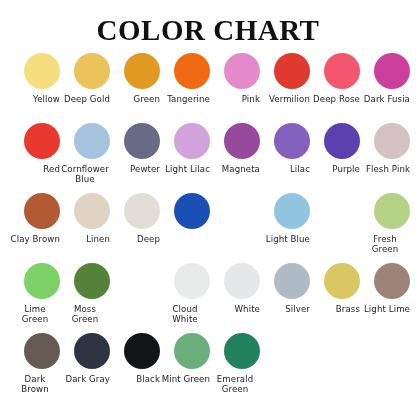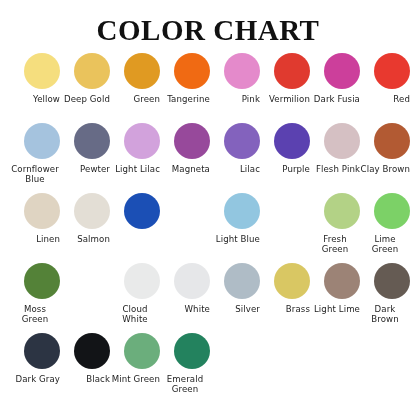--- a/index.html
+++ b/index.html
@@ -92,20 +92,24 @@
       </div>
       <div class="swatch-cell">
         <div class="swatch-dot" title="#E48ACB" style="background: rgb(228, 138, 203);"></div>
         <div class="swatch-label">Pink</div>
       </div>
       <div class="swatch-cell">
         <div class="swatch-dot" title="#E03A2F" style="background: rgb(224, 58, 47);"></div>
         <div class="swatch-label">Vermilion</div>
       </div>
       <div class="swatch-cell">
+        <div class="swatch-dot" title="#F3566E" style="background: rgb(243, 86, 110);"></div>
+        <div class="swatch-label">Deep Rose</div>
+      </div>
+      <div class="swatch-cell">
         <div class="swatch-dot" title="#CC3F9B" style="background: rgb(204, 63, 155);"></div>
         <div class="swatch-label">Dark Fusia</div>
       </div>
       <div class="swatch-cell">
         <div class="swatch-dot" title="#E8392F" style="background: rgb(232, 57, 47);"></div>
         <div class="swatch-label">Red</div>
       </div>
       <div class="swatch-cell">
         <div class="swatch-dot" title="#A5C3DE" style="background: rgb(165, 195, 222);"></div>
         <div class="swatch-label">Cornflower Blue</div>
@@ -137,21 +141,21 @@
       <div class="swatch-cell">
         <div class="swatch-dot" title="#B25A33" style="background: rgb(178, 90, 51);"></div>
         <div class="swatch-label">Clay Brown</div>
       </div>
       <div class="swatch-cell">
         <div class="swatch-dot" title="#DFD4C2" style="background: rgb(223, 212, 194);"></div>
         <div class="swatch-label">Linen</div>
       </div>
       <div class="swatch-cell">
         <div class="swatch-dot" title="#E3DED5" style="background: rgb(227, 222, 213);"></div>
-        <div class="swatch-label">Salmon</div>
+        <div class="swatch-label">Deep</div>
       </div>
       <div class="swatch-cell">
         <div class="swatch-dot" title="#1B4FB5" style="background: rgb(27, 79, 181);"></div>
       </div>
       <div class="swatch-cell empty">
         <div class="swatch-dot"></div>
         <div class="swatch-label"></div>
       </div>
       <div class="swatch-cell">
         <div class="swatch-dot" title="#92C6E0" style="background: rgb(146, 198, 224);"></div>

